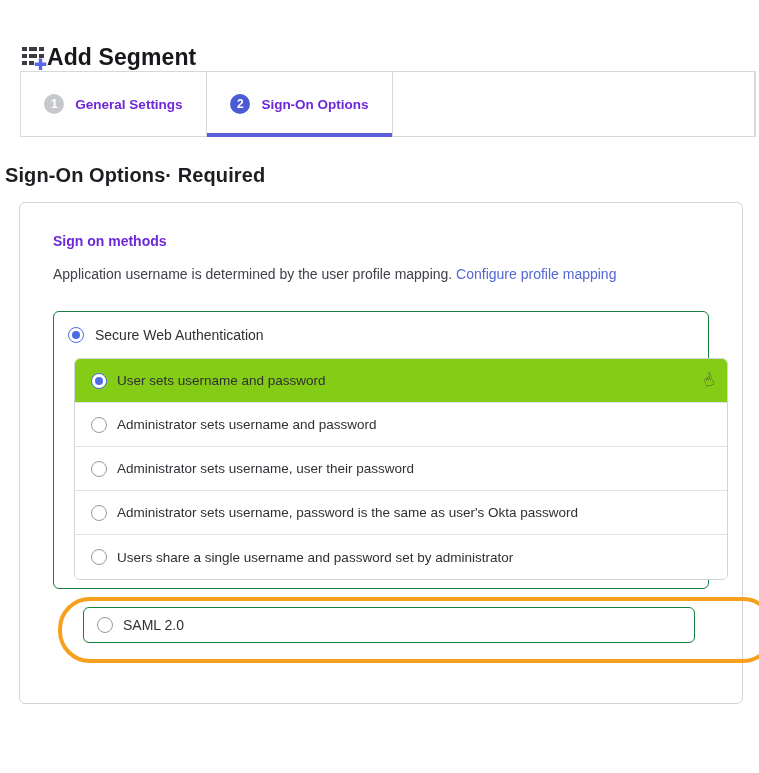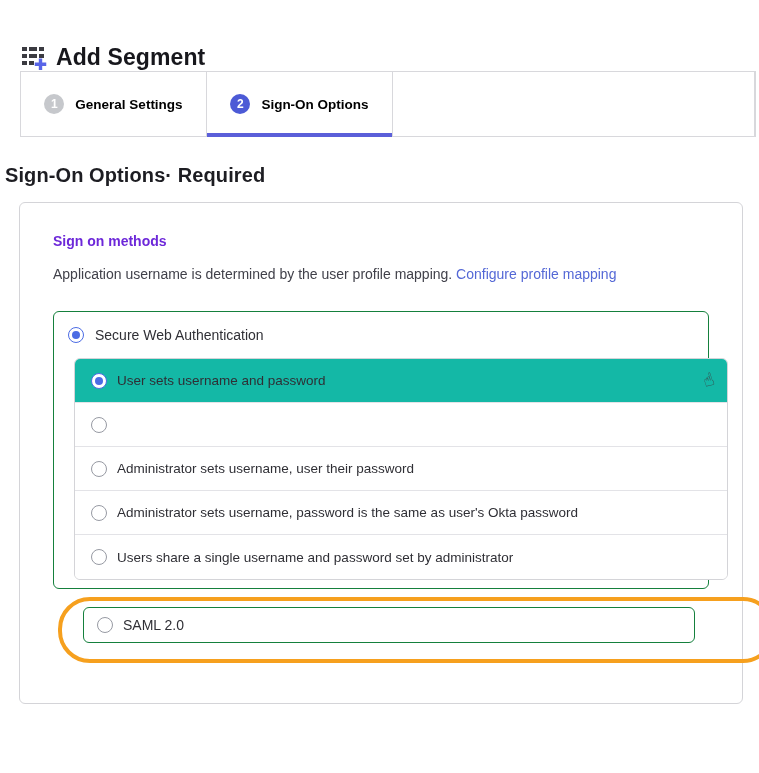--- a/index.html
+++ b/index.html
@@ -5,21 +5,21 @@
   * { margin: 0; padding: 0; box-sizing: border-box; }
   html, body { width: 759px; height: 773px; background: #ffffff; overflow: hidden; }
   body {
     font-family: "Liberation Sans", "DejaVu Sans", sans-serif;
     color: #2f2f36;
     position: relative;
   }
 
   
   .page-header {
-    display: flex; align-items: center; gap: 9px;
+    display: flex; align-items: center; gap: 0;
     margin: 44px 0 0 20px;
   }
   .page-header h1 {
     font-size: 23px; font-weight: 700; color: #17171c; letter-spacing: 0.1px;
   }
   .title-icon { width: 27px; height: 27px; display: inline-block; }
 
   
   .tabs {
     display: flex;
@@ -31,21 +31,21 @@
   }
   .tab {
     position: relative;
     display: flex; align-items: center; justify-content: center; gap: 11px;
     min-width: 186px;
     height: 100%;
     border-right: 1px solid #d8d8dc;
     cursor: pointer;
     background: #fff;
   }
-  .tab-label { font-size: 13.5px; font-weight: 700; color: #000000; }
+  .tab-label { font-size: 13.5px; font-weight: 700; color: #6d28d9; }
   .tab-num {
     width: 20px; height: 20px; border-radius: 50%;
     display: flex; align-items: center; justify-content: center;
     font-size: 12px; font-weight: 600; color: #ffffff;
     background: #c6c8cc;
   }
   .tab.active .tab-num { background: #4c5ad6; }
   .tab.active::after {
     content: "";
     position: absolute; left: 0; right: 0; bottom: -1px; height: 4px;
@@ -117,21 +117,21 @@
   }
   .sub-row {
     position: relative;
     display: flex; align-items: center; gap: 10px;
     height: 44px;
     padding-left: 16px;
     border-bottom: 1px solid #e3e3e7;
     background: #fff; cursor: pointer;
   }
   .sub-row:last-child { border-bottom: none; }
-  .sub-row.selected { background: #14b8a6; }
+  .sub-row.selected { background: #84cc16; }
   .sub-label { font-size: 13.5px; color: #2f2f35; }
 
   .cursor-glyph {
     position: absolute; right: 13px; top: 10px;
     font-family: "DejaVu Sans", sans-serif;
     font-size: 18px; color: #3c3c40;
     transform: rotate(-18deg);
     pointer-events: none;
   }
 
@@ -201,20 +201,21 @@
     </div>
 
     <div class="sub-list">
       <div class="sub-row selected">
         <span class="radio selected"></span>
         <span class="sub-label">User sets username and password</span>
         <span class="cursor-glyph">☝</span>
       </div>
       <div class="sub-row">
         <span class="radio"></span>
+        <span class="sub-label">Administrator sets username and password</span>
       </div>
       <div class="sub-row">
         <span class="radio"></span>
         <span class="sub-label">Administrator sets username, user their password</span>
       </div>
       <div class="sub-row">
         <span class="radio"></span>
         <span class="sub-label">Administrator sets username, password is the same as user's Okta password</span>
       </div>
       <div class="sub-row">

